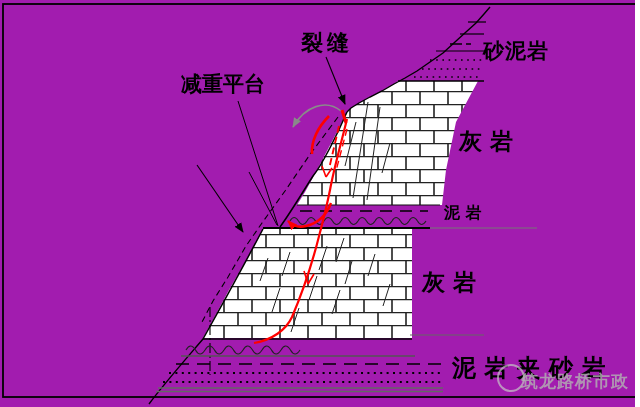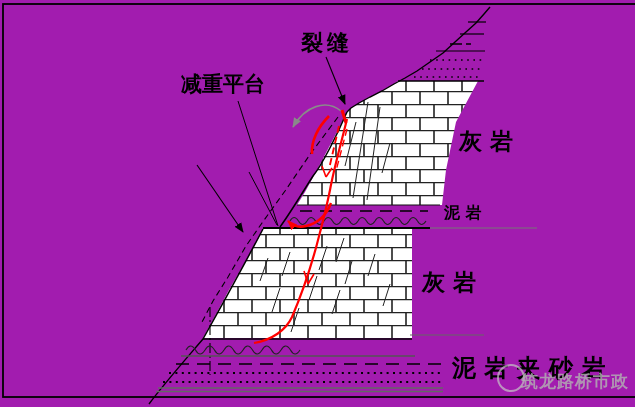--- a/index.html
+++ b/index.html
@@ -121,20 +121,21 @@
       <path d="M339,126 L329,169" stroke="#f00" stroke-width="1.9" stroke-dasharray="7 4" fill="none"></path>
       <path d="M347,129 L336,171" stroke="#f00" stroke-width="1.4" stroke-dasharray="7 4" fill="none"></path>
       <path d="M322,166 L326,177 M332,168 L326,177" stroke="#f00" stroke-width="1.6" fill="none"></path>
       <path d="M347,119 C341,144 334,168 330,190 C326,210 322,225 317,244 C310,270 301,296 292,317 C286,330 272,340 254,343" stroke="#f00" stroke-width="2.2" fill="none"></path>
       <path d="M331,203 C327,214 319,223 306,226 C299,228 293,226 288,221" stroke="#f00" stroke-width="2.4" fill="none" marker-end="url(#mred)"></path>
       <path d="M304,271 L308,284 M314,274 L308,284" stroke="#f00" stroke-width="1.6" fill="none"></path>
     </g>
   </svg>
 
   <div class="lbl lbl-crack">裂缝</div>
+  <div class="lbl lbl-sandmud">砂泥岩</div>
   <div class="lbl lbl-platform">减重平台</div>
   <div class="lbl lbl-limeu">灰 岩</div>
   <div class="lbl lbl-mud">泥 岩</div>
   <div class="lbl lbl-limel">灰 岩</div>
   <div class="lbl lbl-interbed">泥 岩 夹 砂 岩</div>
 
   <div class="wm-circle"></div>
   <div class="watermark">筑龙路桥市政</div>
 </div>
 

